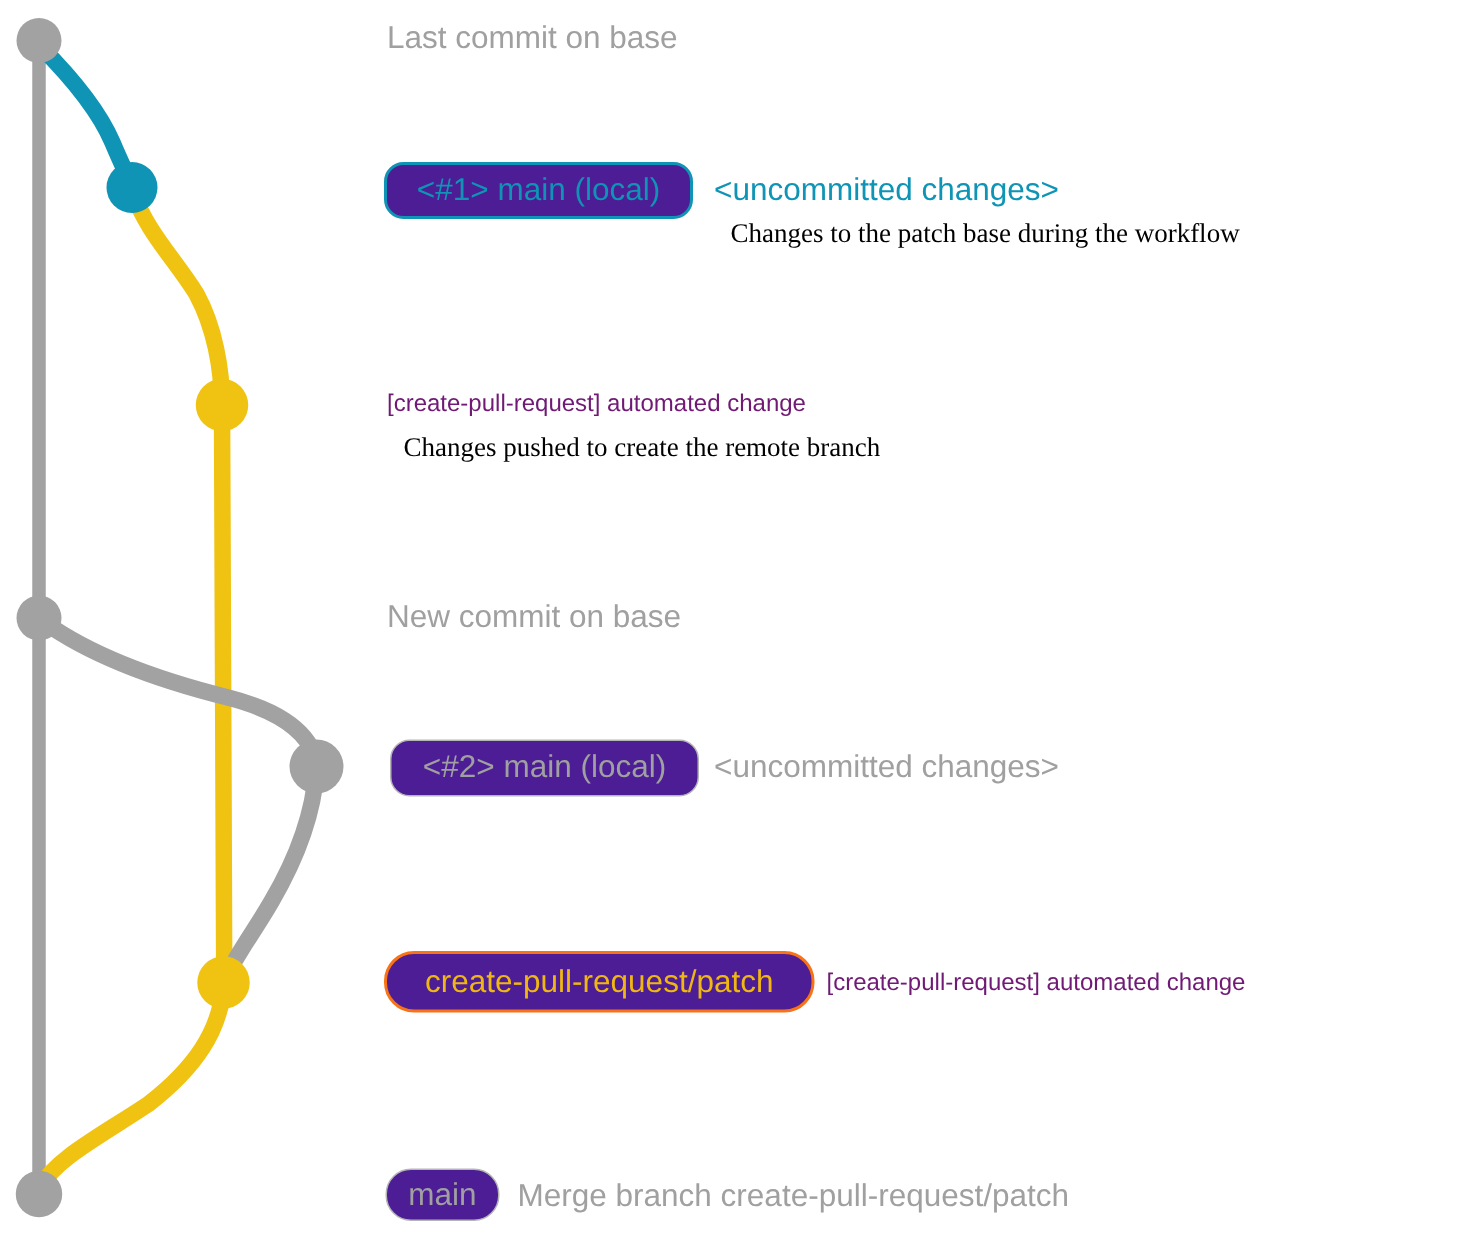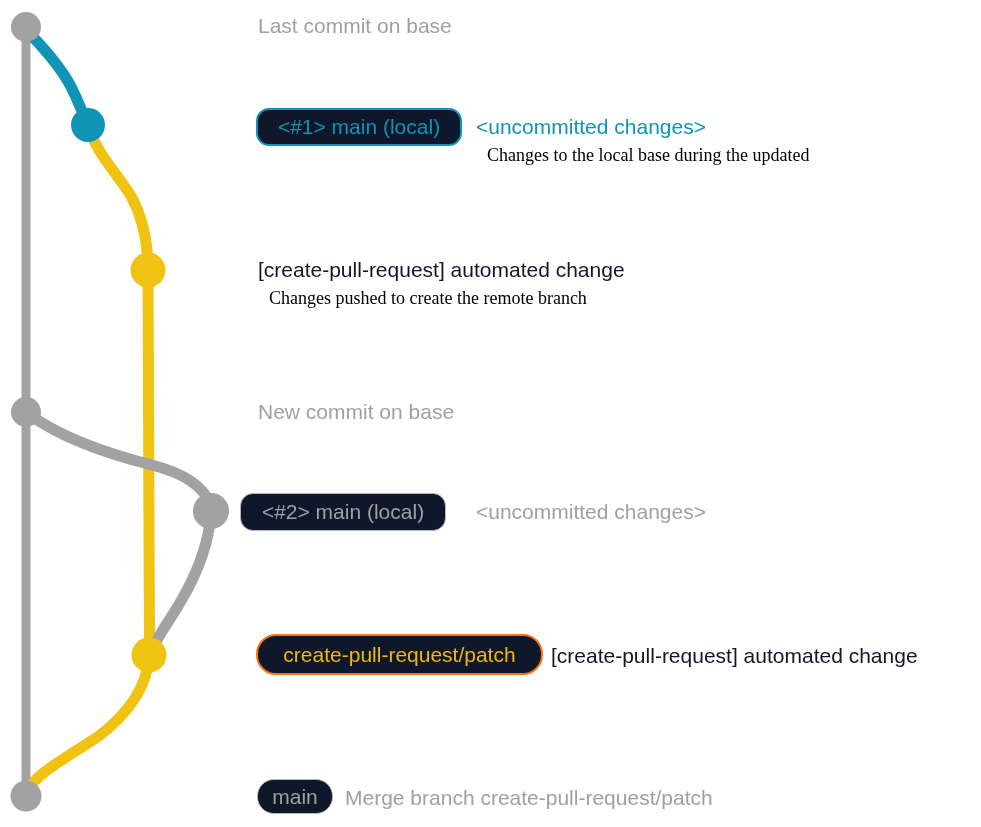--- a/index.html
+++ b/index.html
@@ -8,43 +8,43 @@
     font-family: "Liberation Sans", sans-serif;
   }
   .stage { position: absolute; inset: 0; width: 981px; height: 755px; }
   svg.graph { position: absolute; left: 0; top: 0; }
 
   .abs { position: absolute; white-space: nowrap; }
 
   .caption { font-size: 21px; line-height: 25px; color: #a0a0a0; }
   .status-blue { font-size: 21px; line-height: 25px; color: #0f94b5; }
   .status-gray { font-size: 21px; line-height: 25px; color: #a0a0a0; }
-  .heading-yellow { font-size: 21px; line-height: 25px; color: #0f172a; }
+  .heading-yellow { font-size: 16px; line-height: 25px; color: #701a75; }
   .note {
     font-family: "Liberation Serif", serif;
     font-size: 18px; line-height: 21px; color: #000000;
   }
 
   .chip {
     display: flex; align-items: center; justify-content: center;
-    box-sizing: border-box; font-size: 21px; background: #0f172a;
+    box-sizing: border-box; font-size: 21px; background: #4c1d95;
   }
   .chip-blue   { border: 2px solid #0f94b5; color: #0f94b5; border-radius: 13px; }
   .chip-gray   { border: 1.5px solid #b5b5b5; color: #a0a0a0; border-radius: 13px; }
   .chip-yellow { border: 2px solid #f97316; color: #f0b712; border-radius: 20px; }
 
   
   .cap1    { left: 258px; top: 13px; }
   .chip1   { left: 256px; top: 108px; width: 206px; height: 38px; }
   .status1 { left: 476px; top: 114px; }
   .note1   { left: 487px; top: 145px; }
   .head1   { left: 258px; top: 257px; }
   .note2   { left: 269px; top: 288px; }
   .cap2    { left: 258px; top: 399px; }
-  .chip2   { left: 240px; top: 493px; width: 206px; height: 38px; }
+  .chip2   { left: 260px; top: 493px; width: 206px; height: 38px; }
   .status2 { left: 476px; top: 499px; }
   .note3   { left: 487px; top: 531px; }
   .chip3   { left: 256px; top: 634px; width: 287px; height: 41px; }
   .head2   { left: 551px; top: 643px; }
   .note4   { left: 565px; top: 674px; }
   .chip4   { left: 257px; top: 779px; width: 76px; height: 35px; border-radius: 17px; }
   .cap3    { left: 345px; top: 785px; }
 </style>
 </head>
 <body>
@@ -75,21 +75,21 @@
     <circle cx="148" cy="270" r="17.5" fill="#f0c312"></circle>
     <circle cx="149" cy="655" r="17.5" fill="#f0c312"></circle>
   </svg>
 
   <div class="abs caption cap1">Last commit on base</div>
 
   <div class="abs chip chip-blue chip1">
     <span>&lt;#1&gt; main (local)</span>
   </div>
   <div class="abs status-blue status1">&lt;uncommitted changes&gt;</div>
-  <div class="abs note note1">Changes to the local base during the updated</div>
+  <div class="abs note note1">Changes to the patch base during the workflow</div>
 
   <div class="abs heading-yellow head1">[create-pull-request] automated change</div>
   <div class="abs note note2">Changes pushed to create the remote branch</div>
 
   <div class="abs caption cap2">New commit on base</div>
 
   <div class="abs chip chip-gray chip2">
     <span>&lt;#2&gt; main (local)</span>
   </div>
   <div class="abs status-gray status2">&lt;uncommitted changes&gt;</div>

